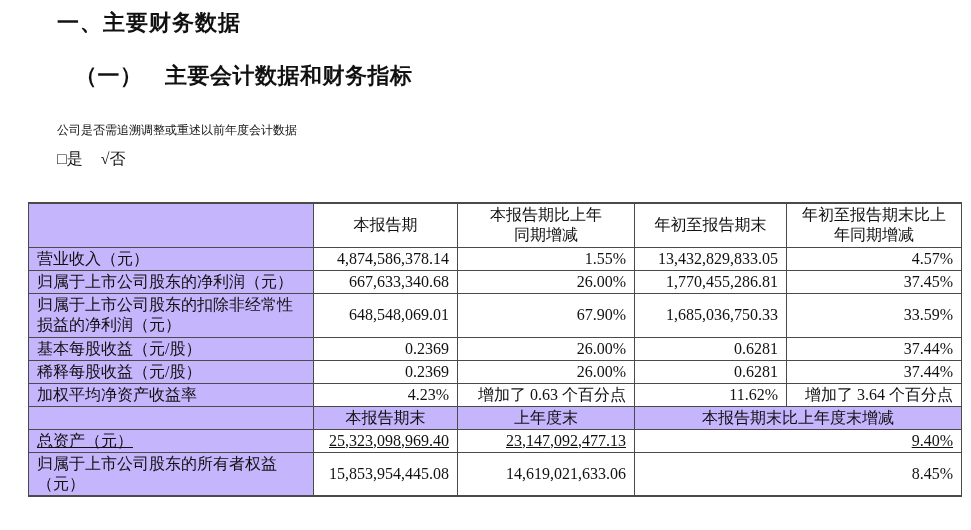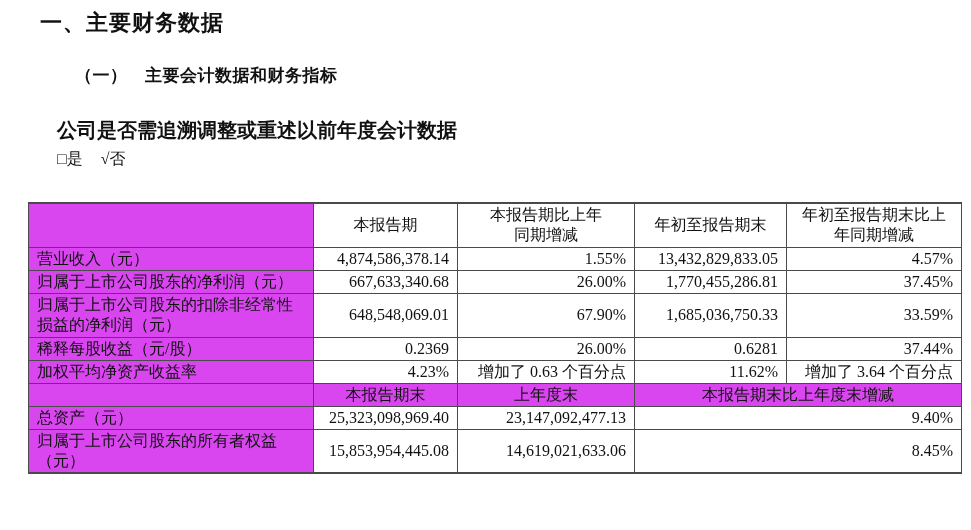--- a/index.html
+++ b/index.html
@@ -6,38 +6,37 @@
   html, body {
     width: 971px; height: 530px;
     background: #ffffff;
     color: #111;
     font-family: "Liberation Serif", "DejaVu Serif", serif;
     overflow: hidden;
   }
   .doc { width: 971px; height: 530px; position: relative; }
 
   .h1 {
-    margin: 11px 0 0 40px;
+    margin: 11px 0 0 57px;
     font-size: 22px;
     font-weight: bold;
     line-height: 24px;
     letter-spacing: 1px;
   }
   .h2 {
     margin: 31px 0 0 75px;
-    font-size: 17px;
+    font-size: 22px;
     font-weight: bold;
     line-height: 20px;
     letter-spacing: 0.5px;
   }
   .note {
     margin: 35px 0 0 57px;
-    font-size: 20px;
+    font-size: 12px;
     line-height: 18px;
-    font-weight: bold;
   }
   .checkline {
     margin: 11px 0 0 57px;
     font-size: 16px;
     line-height: 18px;
   }
   .checkline .opt-no { margin-left: 14px; }
 
   table.fin-table {
     margin: 34px 0 18px 28px;
@@ -49,21 +48,21 @@
     border-bottom: 2px solid #4a4a4a;
   }
   table.fin-table td {
     border: 1px solid #4a4a4a;
     padding: 1px 8px;
     line-height: 20px;
     vertical-align: middle;
     white-space: pre-line;
     overflow: hidden;
   }
-  td.shaded { background: #d946ef; }
+  td.shaded { background: #c4b5fd; }
   td.al-left   { text-align: left; }
   td.al-right  { text-align: right; }
   td.al-center { text-align: center; }
 </style>
 </head>
 <body>
 
 <div class="doc">
 
   <div class="h1">一、主要财务数据</div>
@@ -111,40 +110,47 @@
         </tr>
         <tr style="height: 44px;">
           <td class="shaded al-left">归属于上市公司股东的扣除非经常性
 损益的净利润（元）</td>
           <td class="al-right">648,548,069.01</td>
           <td class="al-right">67.90%</td>
           <td class="al-right">1,685,036,750.33</td>
           <td class="al-right">33.59%</td>
         </tr>
         <tr style="height: 22px;">
+          <td class="shaded al-left">基本每股收益（元/股）</td>
+          <td class="al-right">0.2369</td>
+          <td class="al-right">26.00%</td>
+          <td class="al-right">0.6281</td>
+          <td class="al-right">37.44%</td>
+        </tr>
+        <tr style="height: 22px;">
           <td class="shaded al-left">稀释每股收益（元/股）</td>
           <td class="al-right">0.2369</td>
           <td class="al-right">26.00%</td>
           <td class="al-right">0.6281</td>
           <td class="al-right">37.44%</td>
         </tr>
         <tr style="height: 22px;">
           <td class="shaded al-left">加权平均净资产收益率</td>
           <td class="al-right">4.23%</td>
           <td class="al-right">增加了 0.63 个百分点</td>
           <td class="al-right">11.62%</td>
           <td class="al-right">增加了 3.64 个百分点</td>
         </tr>
         <tr style="height: 22px;">
           <td class="shaded al-left"></td>
           <td class="shaded al-center">本报告期末</td>
           <td class="shaded al-center">上年度末</td>
           <td colspan="2" class="shaded al-center">本报告期末比上年度末增减</td>
         </tr>
-        <tr style="height: 22px;">
+        <tr style="height: 22px; text-decoration: underline;">
           <td class="shaded al-left">总资产（元）</td>
           <td class="al-right">25,323,098,969.40</td>
           <td class="al-right">23,147,092,477.13</td>
           <td colspan="2" class="al-right">9.40%</td>
         </tr>
         <tr style="height: 44px;">
           <td class="shaded al-left">归属于上市公司股东的所有者权益
 （元）</td>
           <td class="al-right">15,853,954,445.08</td>
           <td class="al-right">14,619,021,633.06</td>

